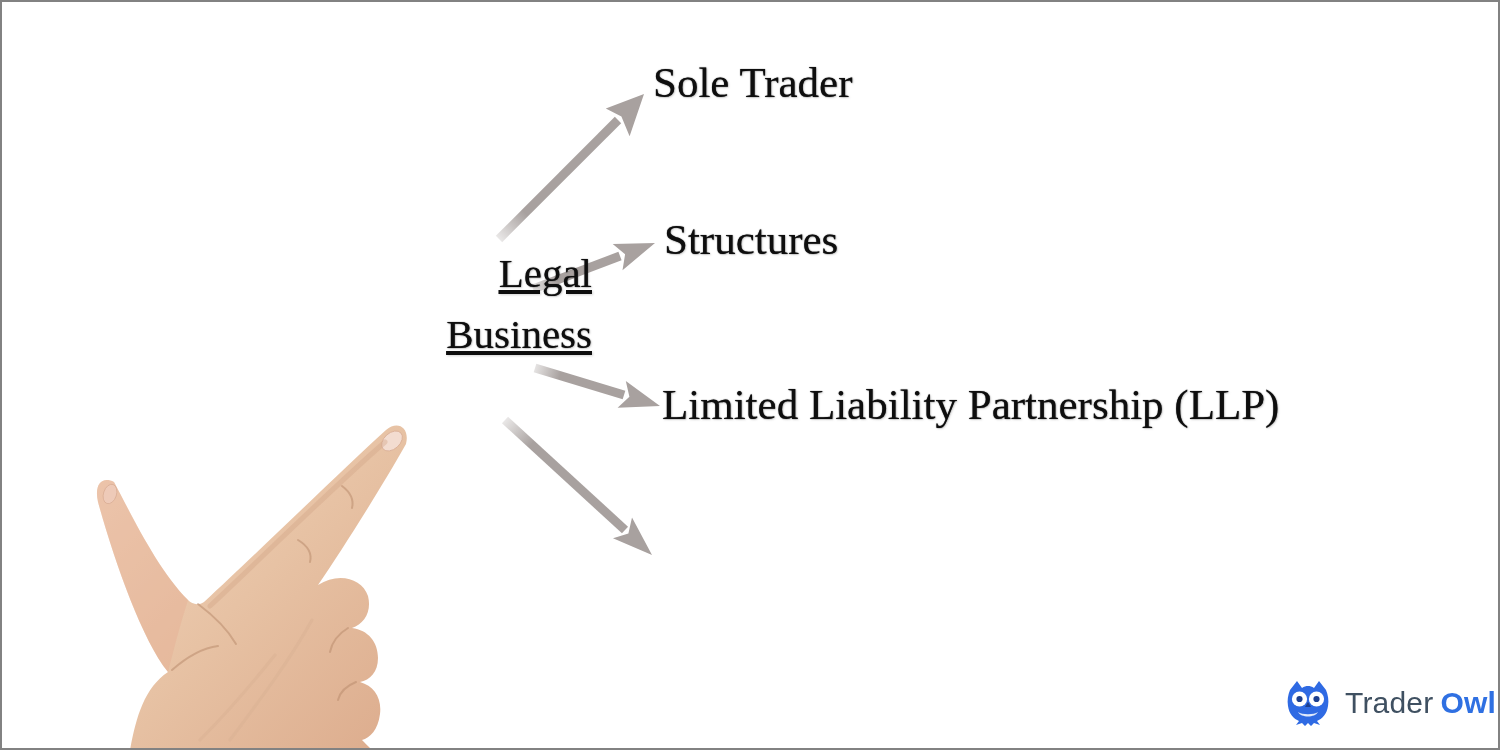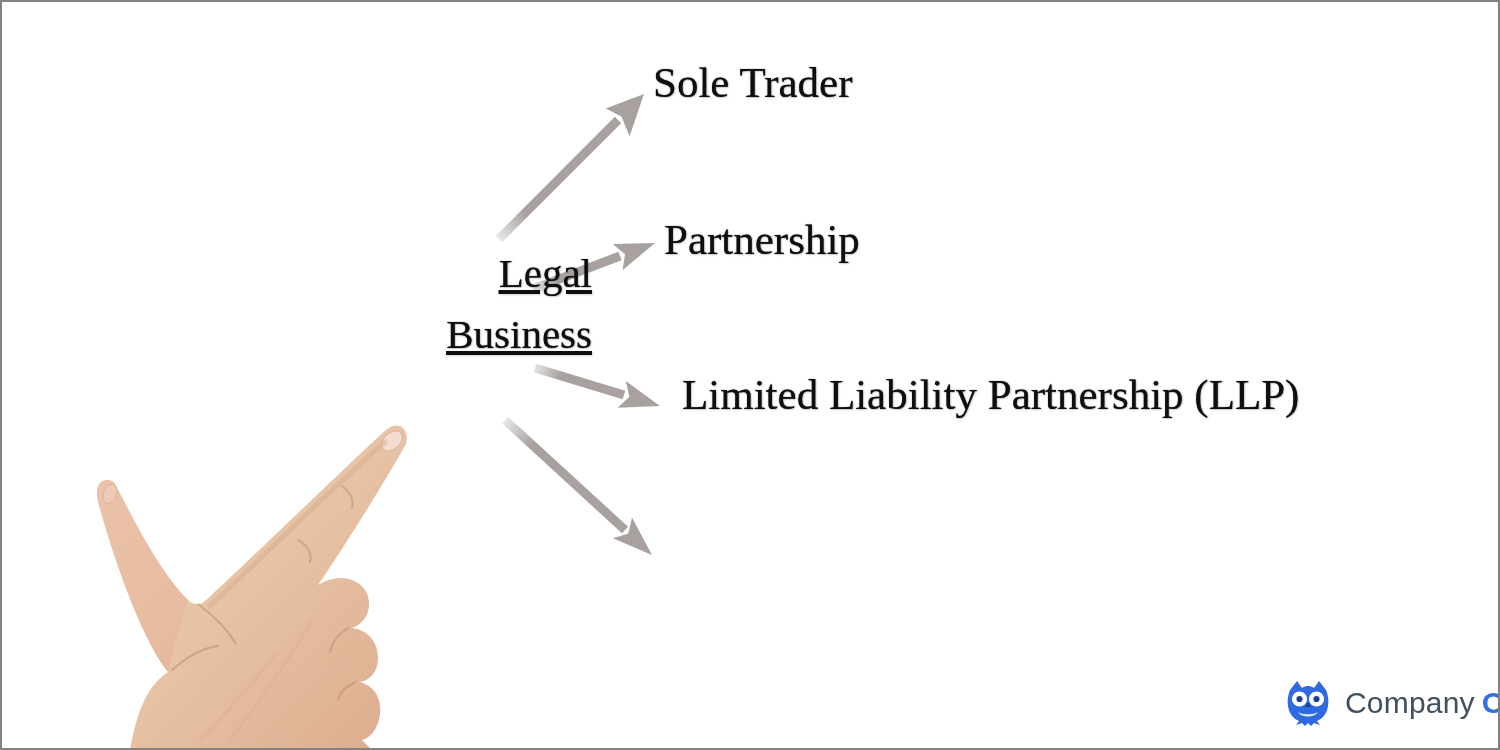--- a/index.html
+++ b/index.html
@@ -86,22 +86,22 @@
       <polygon points="650,553 611.0,536.2 626.4,531.4 630.0,515.6" fill="#a8a19f"></polygon>
     </g>
   </svg>
 
   <div class="center-label">
     <div>Legal</div>
     <div>Business</div>
   </div>
 
   <div class="branch-label" style="left:651px;top:57px;text-align:center;">Sole Trader</div>
-  <div class="branch-label" style="left:662px;top:214px;">Partnership</div>
-  <div class="branch-label" style="left:660px;top:369px;margin-left:20px;">Limited Liability Partnership (LLP)</div>
+  <div class="branch-label" style="left:662px;top:214px;">Structures</div>
+  <div class="branch-label" style="left:660px;top:379px;">Limited Liability Partnership (LLP)</div>
 
   <svg class="hand-svg" style="left:78px;top:418px;" width="332" height="330" viewBox="0 0 332 330">
     <defs>
       <linearGradient id="skin" x1="0" y1="0" x2="1" y2="1">
         <stop offset="0" stop-color="#f2d6be"></stop>
         <stop offset="0.5" stop-color="#e7c2a4"></stop>
         <stop offset="1" stop-color="#dcab8c"></stop>
       </linearGradient>
     </defs>
 
@@ -163,17 +163,17 @@
         C10,41 5,36 4,28
         C3,22 4,17 6,12 Z"></path>
       <circle cx="15.5" cy="21" r="7.6" fill="#ffffff"></circle>
       <circle cx="32.5" cy="21" r="7.6" fill="#ffffff"></circle>
       <circle cx="15.5" cy="21" r="3.1" fill="#1d3f8f"></circle>
       <circle cx="32.5" cy="21" r="3.1" fill="#1d3f8f"></circle>
       <path d="M24,24 L21,29 L27,29 Z" fill="#1d3f8f"></path>
       <path d="M14,34 C18,37 30,37 34,34 C31,40 17,40 14,34 Z" fill="#ffffff" opacity="0.85"></path>
     </svg>
     <div class="wordmark">
-      <span class="word-invoice">Company</span><span class="word-owl">Owl</span>
+      <span class="word-invoice">Trader</span><span class="word-owl">Owl</span>
     </div>
   </div>
 
 </div>
 
 </body></html>

